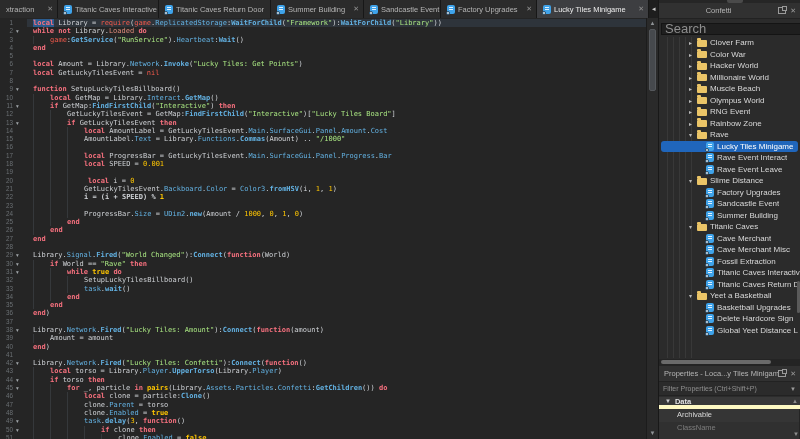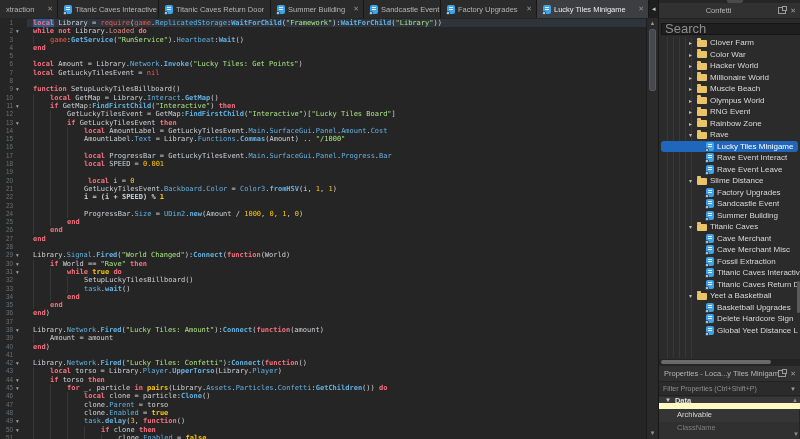--- a/index.html
+++ b/index.html
@@ -64,21 +64,21 @@
   .ficon::before{content:"";position:absolute;left:0;top:-2px;width:4px;height:2px;background:var(--folder-gold);border-radius:1px 1px 0 0;}
   .hscroll{position:absolute;left:0;top:356px;width:100%;height:7px;background:#242424;}
   .hscroll .thumb{position:absolute;left:2px;top:1px;width:110px;height:4px;background:#6a6a6a;border-radius:2px;}
   .evscroll{position:absolute;right:0;top:278px;width:3px;height:32px;background:#5a5a5a;border-radius:2px;}
   
   .props{position:absolute;left:0;top:366px;width:100%;height:73px;background:#2c2c2c;}
   .filterrow{position:absolute;left:0;top:16px;width:100%;height:14px;background:#2b2b2b;border-bottom:1px solid #222;
              display:flex;align-items:center;color:#8f8f8f;font-size:7px;padding:0 4px;box-sizing:border-box;}
   .filterrow .caret{margin-left:auto;color:#9a9a9a;font-size:6px;}
   .secrow{position:absolute;left:0;top:31px;width:100%;height:12px;background:#383838;display:flex;align-items:center;
-          color:#e3e3e3;font-size:7.5px;font-weight:bold;border-bottom:6px solid #fef9c3;box-sizing:border-box;}
+          color:#e3e3e3;font-size:7.5px;font-weight:bold;border-bottom:4px solid #fef9c3;box-sizing:border-box;}
   .secrow .arr{color:#c9c9c9;font-size:6px;padding:0 4px 0 6px;font-weight:normal;}
   .secrow .sarr{margin-left:auto;color:#8d8d8d;font-size:6px;padding-right:2px;font-weight:normal;}
   .prow{position:absolute;left:0;width:100%;height:13px;display:flex;border-bottom:1px solid #242424;box-sizing:border-box;flex-direction:column;}
   .prow .name{flex:0 0 72px;background:#353535;color:#d8d8d8;font-size:7.5px;line-height:12px;padding-left:18px;
               border-right:1px solid #242424;box-sizing:border-box;overflow:hidden;}
   .prow .val{flex:1;background:#2a2a2a;font-size:7.5px;line-height:12px;color:#c9c9c9;padding-left:4px;display:flex;align-items:center;}
   .prow.disabled .name,.prow.disabled .val{color:#7d7d7d;background:#303030;}
   .prow.disabled .val{background:#292929;}
   .checkbox{width:8px;height:8px;background:#f2f2f2;border:1px solid #cfcfcf;color:#333;font-size:7px;line-height:8px;text-align:center;box-sizing:border-box;}
   .pvarr{position:absolute;right:1px;color:#8d8d8d;font-size:6px;}

